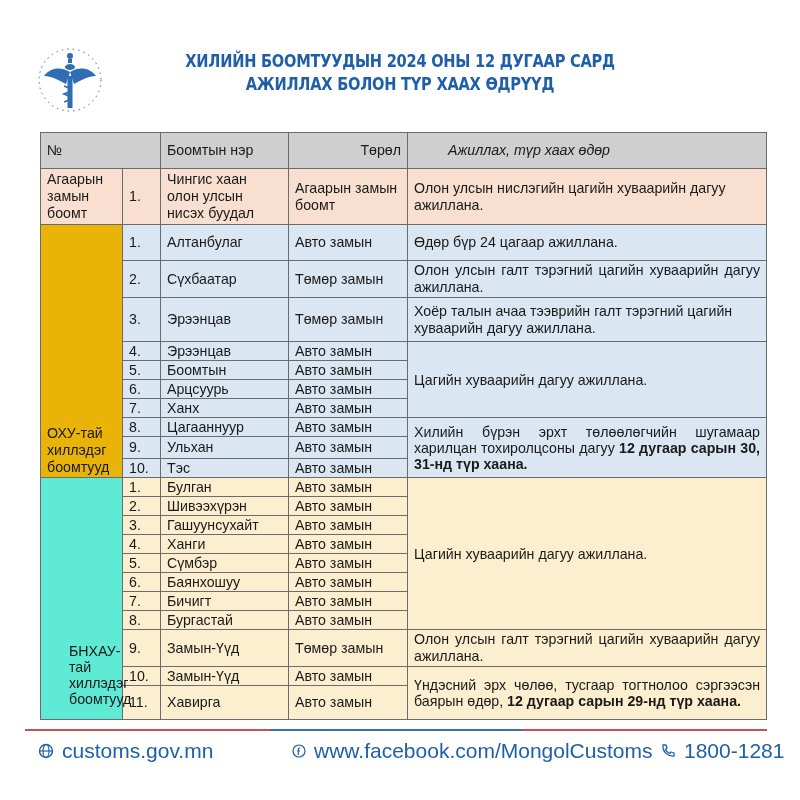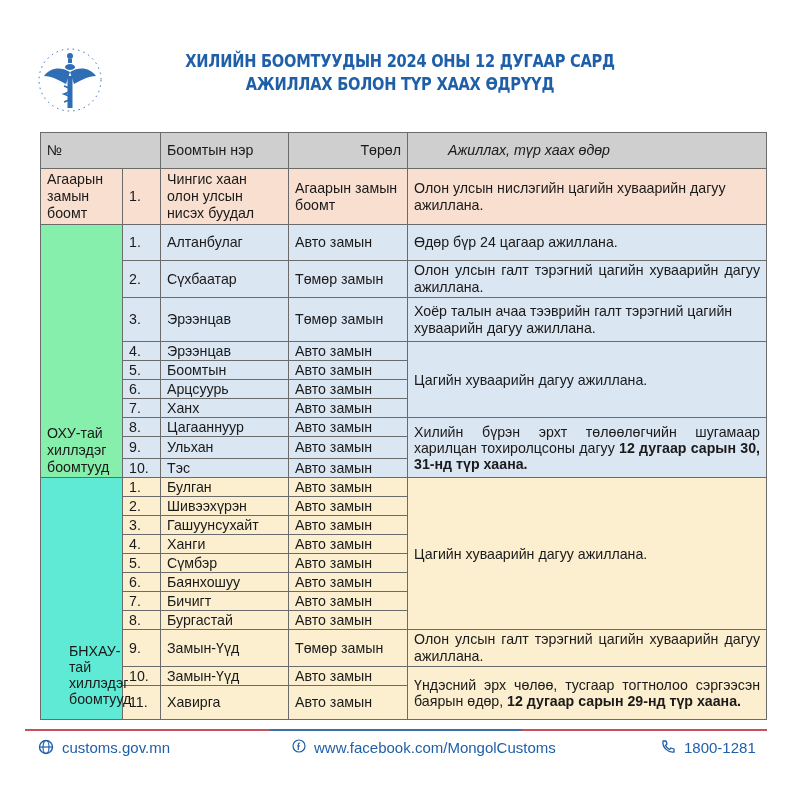--- a/index.html
+++ b/index.html
@@ -10,29 +10,29 @@
            color:#1f5fa8; font-family:"DejaVu Sans", sans-serif; font-weight:bold;
            font-size:17px; line-height:23px; letter-spacing:-0.3px; transform:scaleX(0.86); transform-origin:center; }
   table { position:absolute; left:40px; top:132px; width:726px; border-collapse:collapse;
           font-size:14.2px; table-layout:fixed; }
   td, th { border:1px solid #6b6b6b; padding:1px 6px; vertical-align:middle; line-height:17px; text-align:left; font-weight:normal; }
   th { background:#cfcfcf; height:33px; }
   th.c { text-align:right; }
   th.pad { padding-left:40px;font-style:italic; }
   .air td { background:#f9dfd0; }
   .ru td { background:#dbe6f3; }
-  .ru td.grp { background:#86efac; vertical-align:bottom; }
+  .ru td.grp { background:#eab308; vertical-align:bottom; }
   .cn td { background:#fcefcf; }
   .cn td.grp { background:#5eead4; vertical-align:bottom; padding-bottom:12px;padding-left:28px; }
   td.just { text-align:justify; text-align-last:left; }
   b { font-weight:bold; }
   .sub td { line-height:16px; padding-top:1px; padding-bottom:1px; }
   .footer-line { position:absolute; left:25px; top:729px; width:742px; height:2px;
     background:linear-gradient(to right,#c8505a 0%,#c8505a 33%,#3a6fa8 33%,#3a6fa8 67%,#c8505a 67%,#c8505a 100%); }
-  .foot { position:absolute; top:739px; font-size:15px; color:#1f5fa8; display:flex; gap:8px; }
+  .foot { position:absolute; top:739px; font-size:21px; color:#1f5fa8; display:flex; align-items:center; gap:8px; }
   .foot svg { flex:none; }
 </style>
 </head>
 <body>
 
 <svg class="logo" viewBox="0 0 68 92">
   <circle cx="34" cy="44" r="31" fill="none" stroke="#2f6db5" stroke-width="1" stroke-dasharray="1.5 4"></circle>
   <circle cx="34" cy="20" r="3" fill="#2f6db5"></circle>
   <rect x="32" y="23" width="4" height="4" fill="#2f6db5"></rect>
   <ellipse cx="34" cy="31" rx="5" ry="3" fill="#2f6db5"></ellipse>

